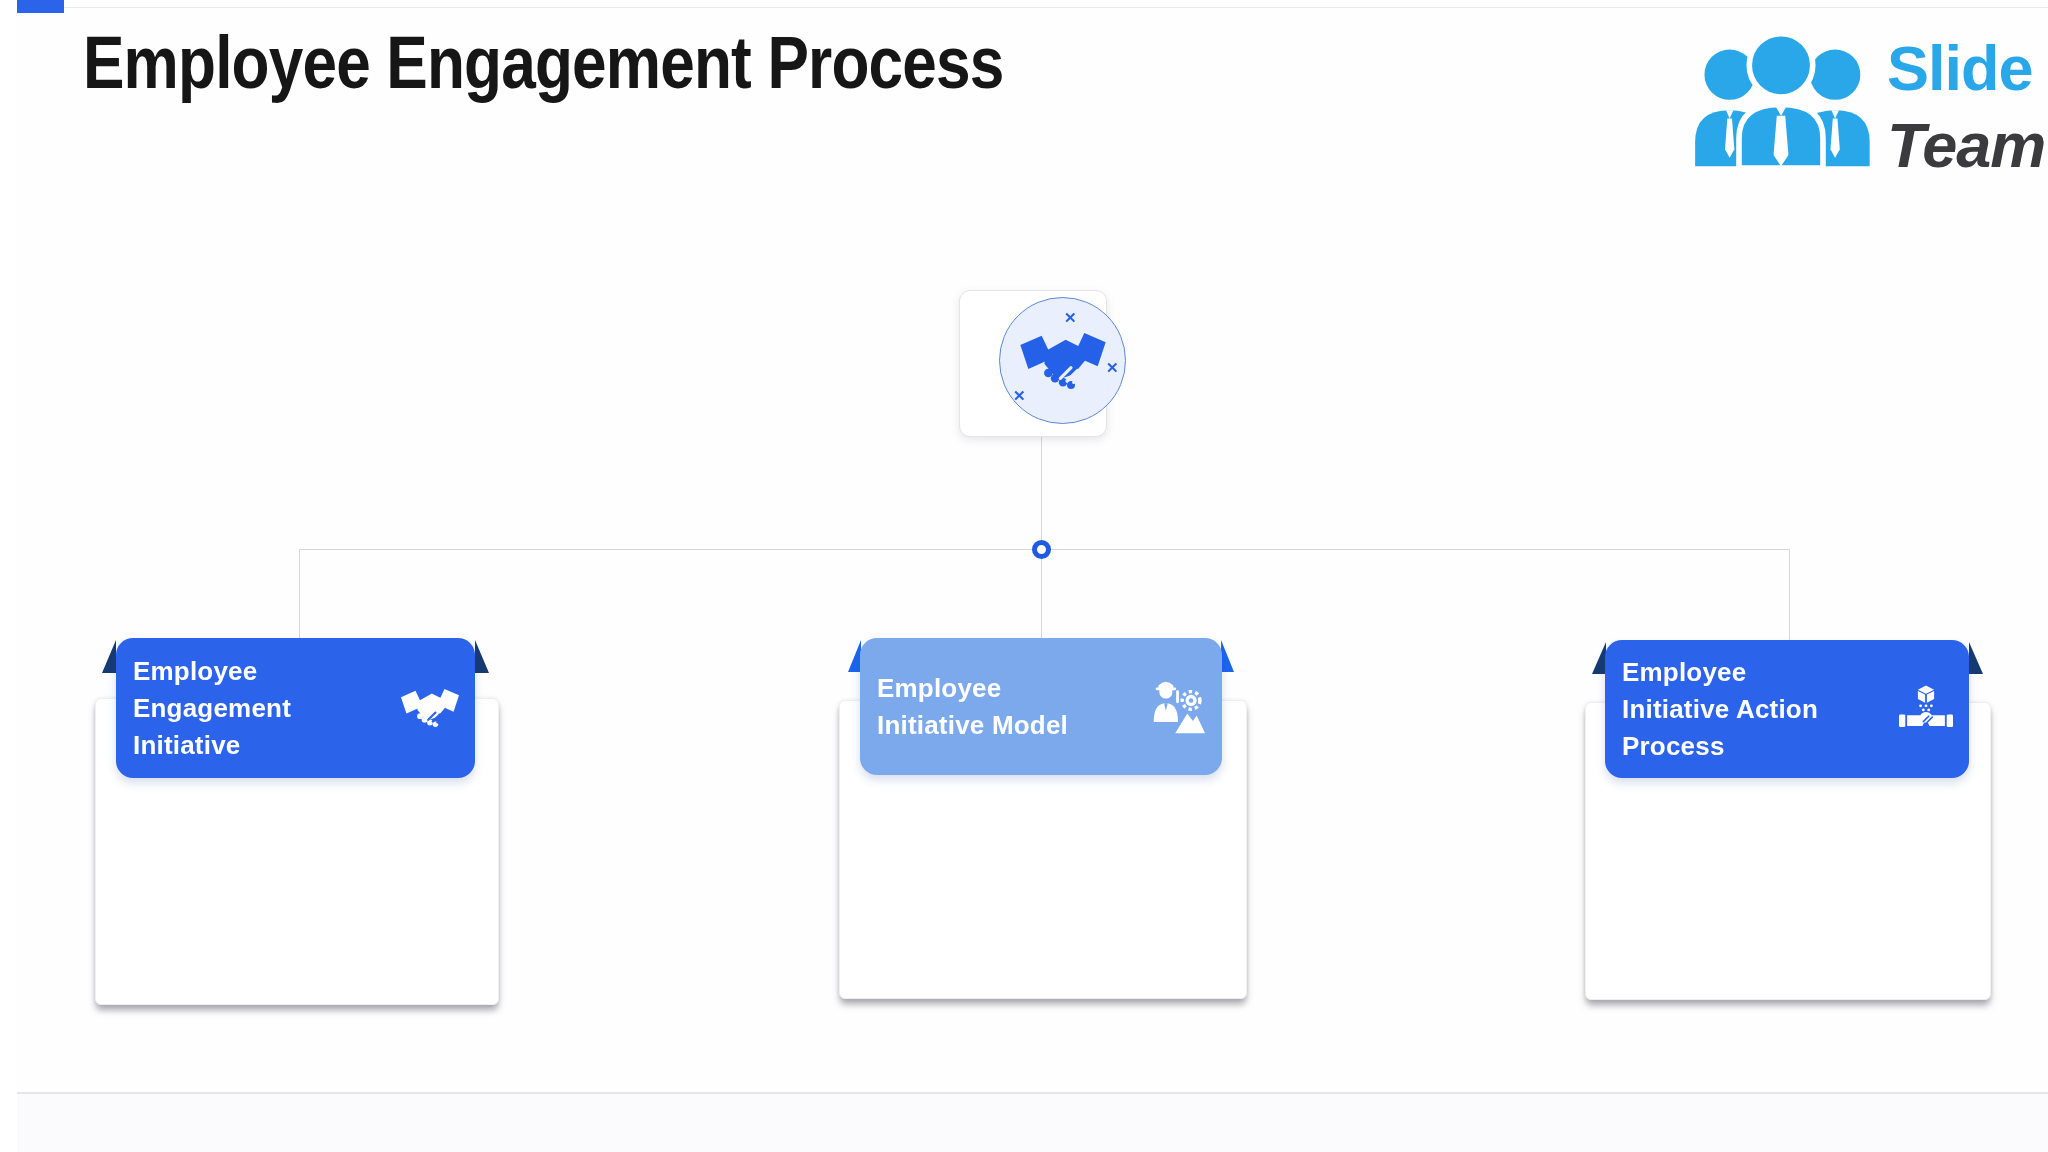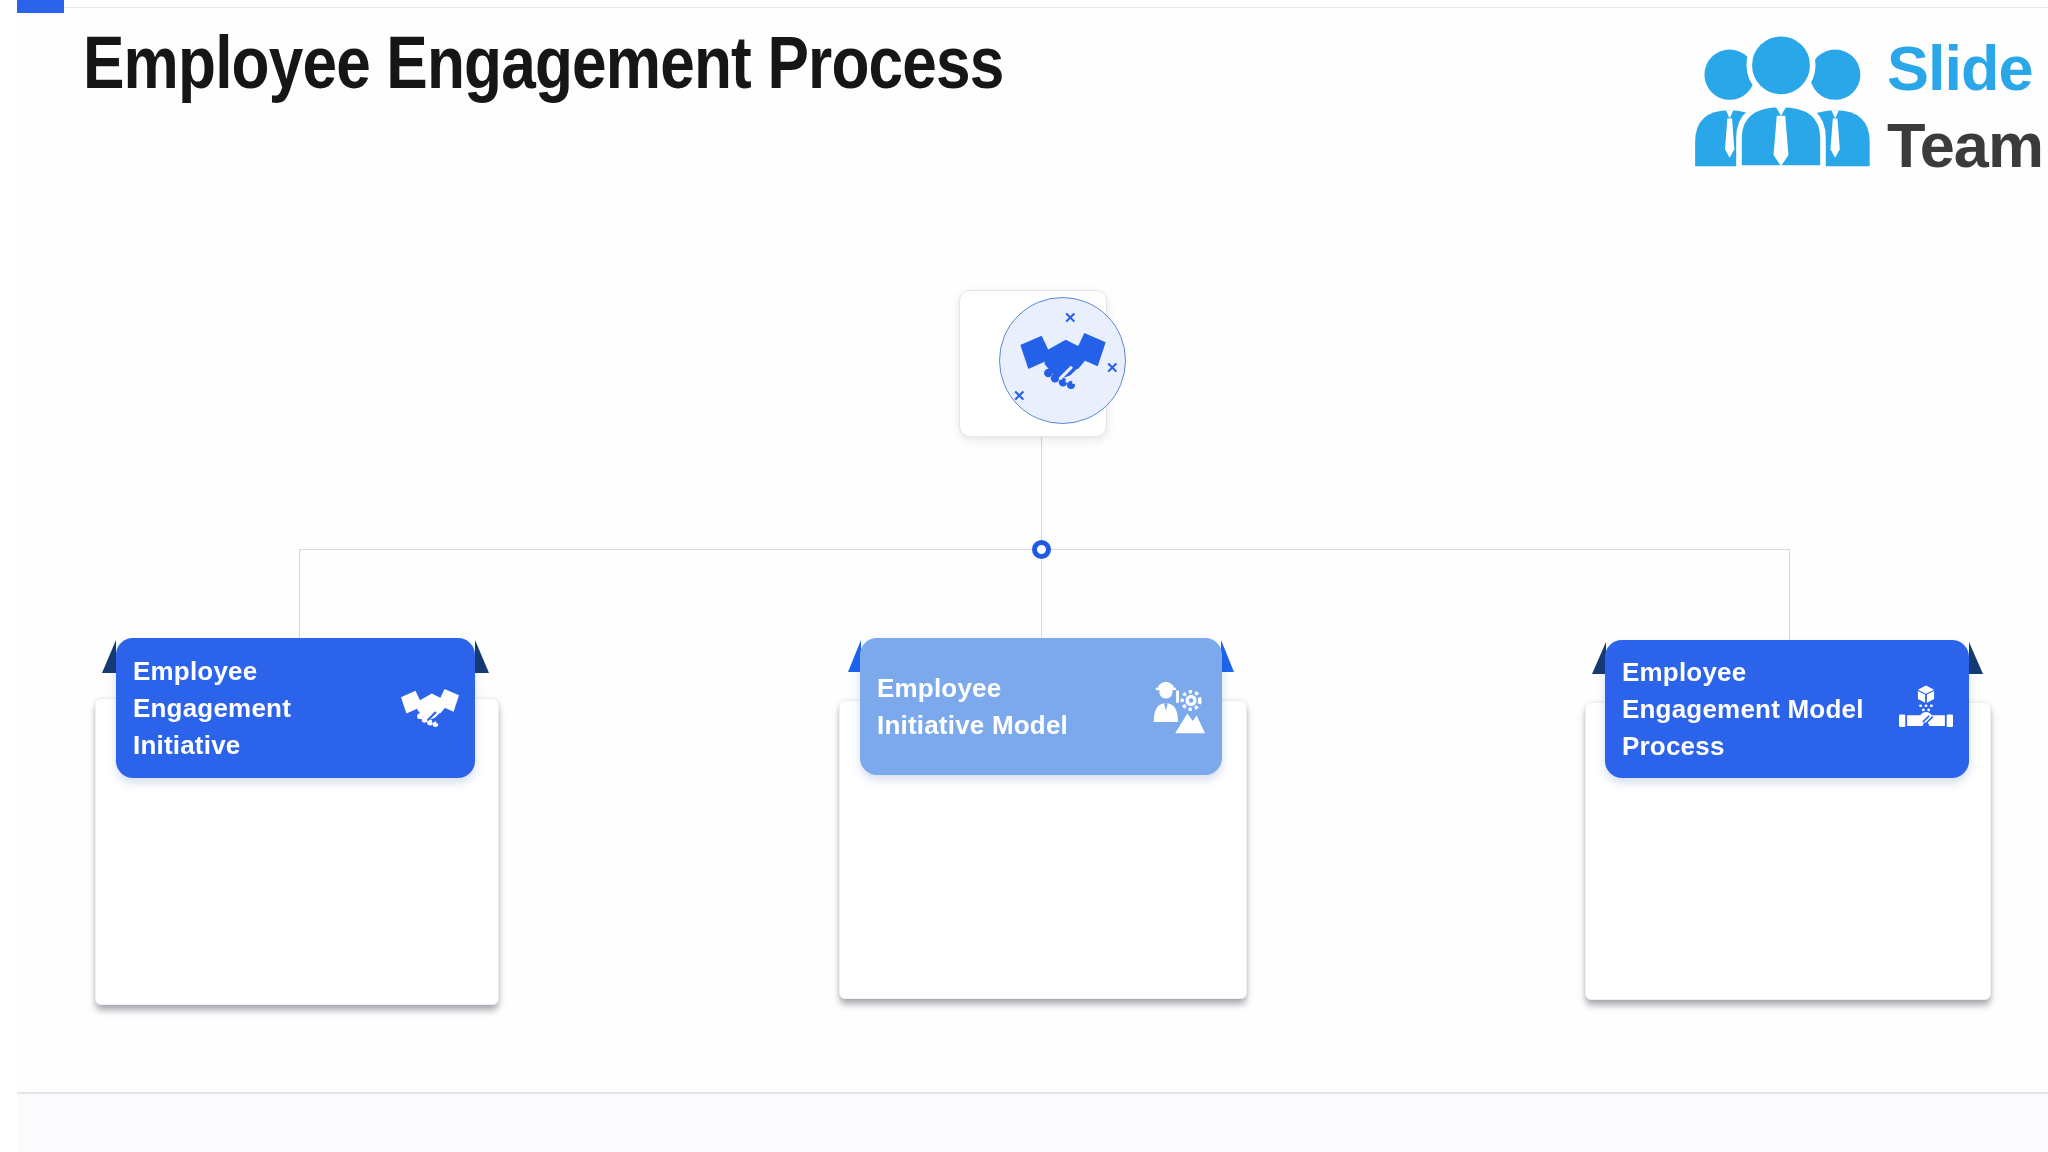--- a/index.html
+++ b/index.html
@@ -91,21 +91,21 @@
         <circle cx="100" cy="40" r="34"></circle>
         <path d="M55,150 L55,118 Q55,82 100,82 Q145,82 145,118 L145,150 Z"></path>
       </g>
       <g fill="#ffffff">
         <polygon points="93,82 107,82 100,94"></polygon>
         <polygon points="95.5,94 104.5,94 108,136 100,148 92,136"></polygon>
       </g>
     </svg>
     <div class="logo-text">
       <span class="t1" style="color: rgb(42, 167, 233);">Slide</span>
-      <span class="t2" style="color: rgb(59, 59, 61);">Team</span>
+      <span class="t2" style="color: rgb(59, 59, 61); font-style: italic;">Team</span>
     </div>
   </div>
 
   <div class="line" style="left:1023.5px;top:435px;width:1.5px;height:114px;"></div>
   <div class="line" style="left:281.5px;top:548.5px;width:1491px;height:1.5px;"></div>
   <div class="line" style="left:281.5px;top:548.5px;width:1.5px;height:92px;"></div>
   <div class="line" style="left:1023.5px;top:548.5px;width:1.5px;height:90px;"></div>
   <div class="line" style="left:1771.5px;top:548.5px;width:1.5px;height:92px;"></div>
   <div class="junction-ring"></div>
 
@@ -184,21 +184,21 @@
       </g>
     </svg>
   </div>
 
   <div class="card" style="left:1568px;top:702px;width:404px;height:296px;"></div>
   <div class="fold left" style="left: 1575px; top: 642px; width: 14px; height: 32px; background-color: rgb(22, 58, 114);"></div>
   <div class="fold right" style="left: 1952px; top: 642px; width: 14px; height: 32px; background-color: rgb(22, 58, 114);"></div>
   <div class="band" style="left: 1588px; top: 640px; width: 364px; height: 138px; background-color: rgb(43, 99, 234); --bg: #2b63ea;">
     <div class="band-title">
       <div>Employee</div>
-      <div>Engagement Model</div>
+      <div>Initiative Action</div>
       <div>Process</div>
     </div>
     <svg class="band-icon" width="54" height="48" viewBox="0 0 60 52">
       <g fill="currentColor">
         <polygon points="30,0 39,4.5 30,9 21,4.5"></polygon>
         <polygon points="21,6 29,10 29,19 21,15"></polygon>
         <polygon points="39,6 31,10 31,19 39,15"></polygon>
         <circle cx="24" cy="22.5" r="1.6"></circle>
         <circle cx="30" cy="22.5" r="1.6"></circle>
         <circle cx="36" cy="22.5" r="1.6"></circle>

